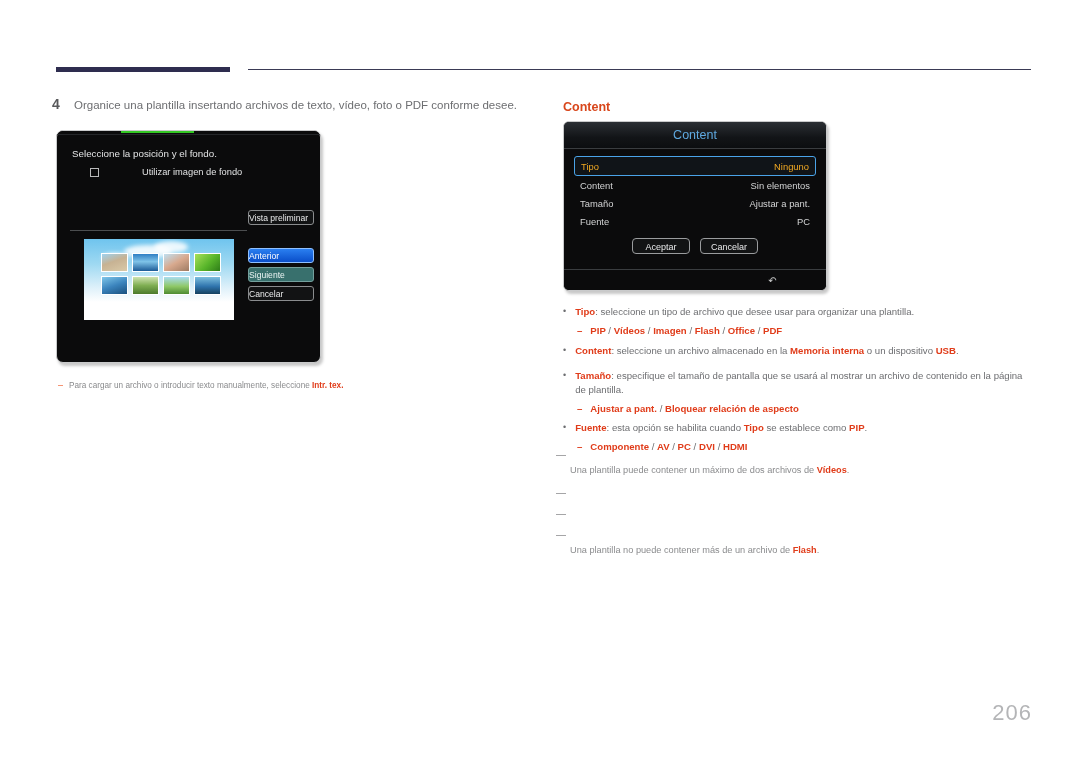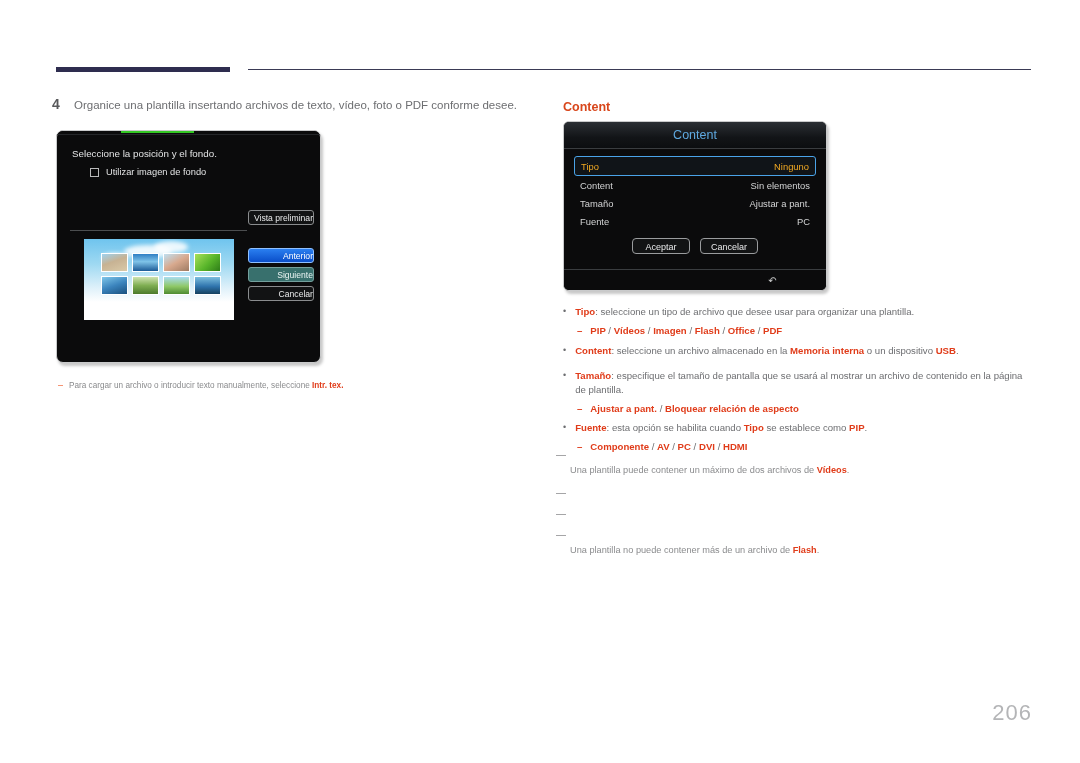--- a/index.html
+++ b/index.html
@@ -68,21 +68,21 @@
     font-size:9.8px; color:#e2e3e4;
   }
   .crear-chk-row {
     position:absolute; left:33px; top:32px;
     display:flex; align-items:center; gap:7px;
   }
   .chk-box {
     width:9px; height:9px; border:1px solid #b9babb;
     background:#0b0b0c;
   }
-  .crear-chk-row .lbl { font-size:9.3px; color:#e2e3e4; }
+  .crear-chk-row .lbl { font-size:9.3px; color:#e2e3e4;margin-left:36px; }
   .crear-divider {
     position:absolute; left:13px; top:95px;
     width:177px; height:1px; background:#4c4e50;
   }
   .crear-preview {
     position:absolute; left:27px; top:104px;
     width:150px; height:81px;
     background:linear-gradient(#ffffff,#ffffff);
     overflow:hidden;
   }
@@ -100,21 +100,21 @@
     grid-template-rows:repeat(2,19px); gap:4px;
   }
   .thumb { width:27px; height:19px; border:1px solid #ffffff; }
 
   
   .crear-btns {
     position:absolute; right:6px; top:75px;
     display:flex; flex-direction:column; gap:4px; width:66px;
   }
   .tvbtn {
-    height:15px; line-height:15px; text-align:right;
+    height:15px; line-height:15px; text-align:left;
     font-size:8.6px; color:#e8e9ea;
     border:1px solid #8a8c8e; border-radius:3px;
     background:#121314;
   }
   .tvbtn.focus {
     background:linear-gradient(#2a7ff0,#0a4ec9);
     border:1px solid #8fc0ff; color:#ffffff;margin-top:19px;
   }
   .tvbtn.sel {
     background:#38706d; border:1px solid #74a09d; color:#eaf4f3;

